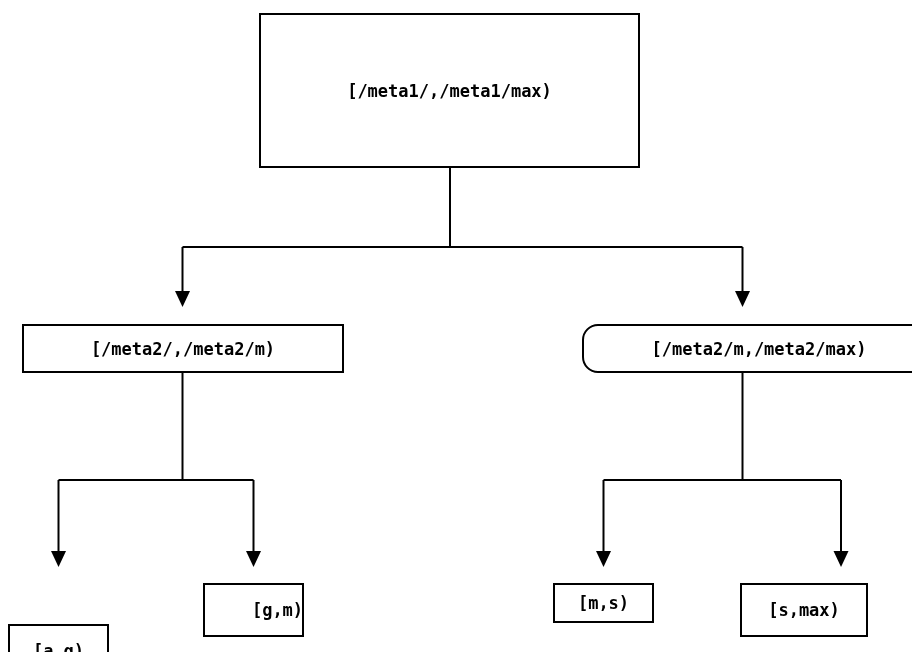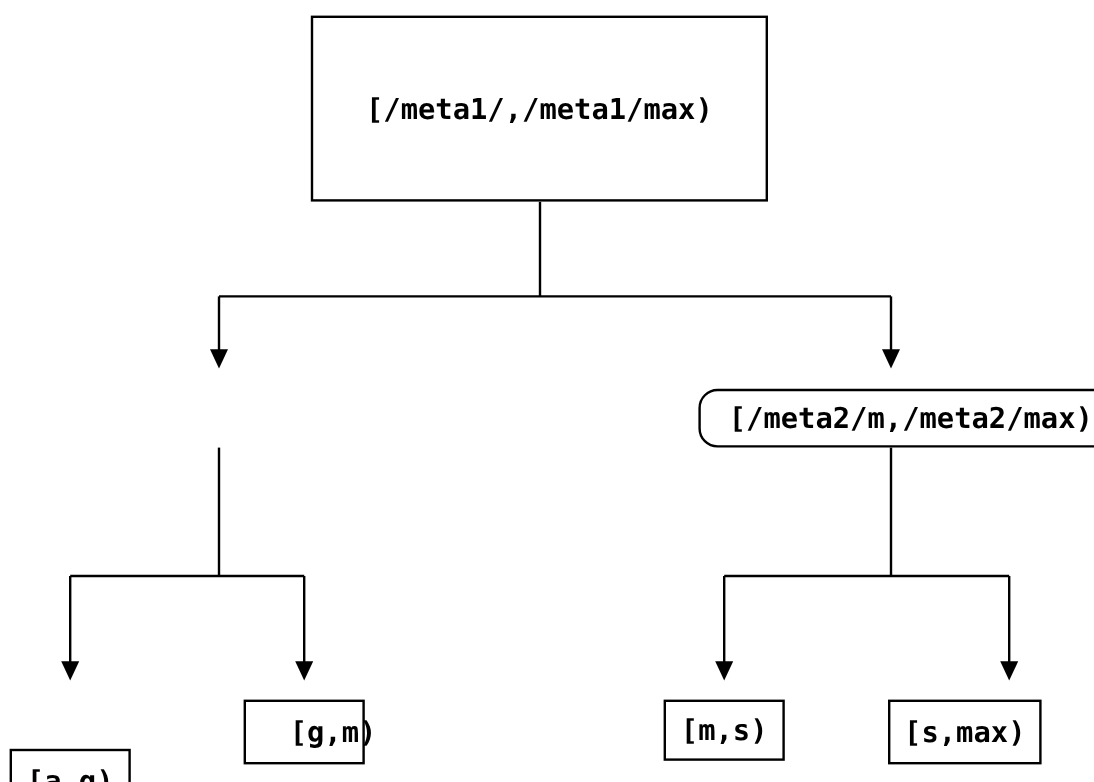--- a/index.html
+++ b/index.html
@@ -24,30 +24,30 @@
   }
   .node {
     position: absolute;
     box-sizing: border-box;
     border: 2px solid #000000;
     background: #ffffff;
     display: flex;
     align-items: center;
     justify-content: center;
     color: #000000;
-    font-size: 24px;
+    font-size: 17px;
     font-weight: bold;
     white-space: nowrap;
   }
   .node-root  { left: 259px; top: 13px;  width: 381px; height: 155px; }
   .node-midl  { left: 22px;  top: 324px; width: 322px; height: 49px; }
   .node-midr  { left: 582px; top: 324px; width: 354px; height: 49px; border-radius: 16px; }
   .node-leafa { left: 8px;   top: 583px; width: 101px; height: 54px; margin-top: 41px; }
   .node-leafb { left: 203px; top: 583px; width: 101px; height: 54px; padding-left: 48px; }
-  .node-leafc { left: 553px; top: 583px; width: 101px; height: 51px; }
+  .node-leafc { left: 553px; top: 583px; width: 101px; height: 40px; }
   .node-leafd { left: 740px; top: 583px; width: 128px; height: 54px; }
   .edge-line {
     stroke: #000000;
     stroke-width: 2;
     fill: none;
   }
   .arrow-head {
     fill: #000000;
     stroke: none;
   }
@@ -84,20 +84,23 @@
       <path class="edge-line" d="M841 480 V552"></path>
       <polygon class="arrow-head" points="596,551 611,551 603.5,567"></polygon>
       <polygon class="arrow-head" points="833.5,551 848.5,551 841,567"></polygon>
     </g>
   </svg>
 
   <div class="node node-root">
     <span>[/meta1/,/meta1/max)</span>
   </div>
 
+  <div class="node node-midl">
+    <span>[/meta2/,/meta2/m)</span>
+  </div>
 
   <div class="node node-midr">
     <span>[/meta2/m,/meta2/max)</span>
   </div>
 
   <div class="node node-leafa">
     <span>[a,g)</span>
   </div>
 
   <div class="node node-leafb">

